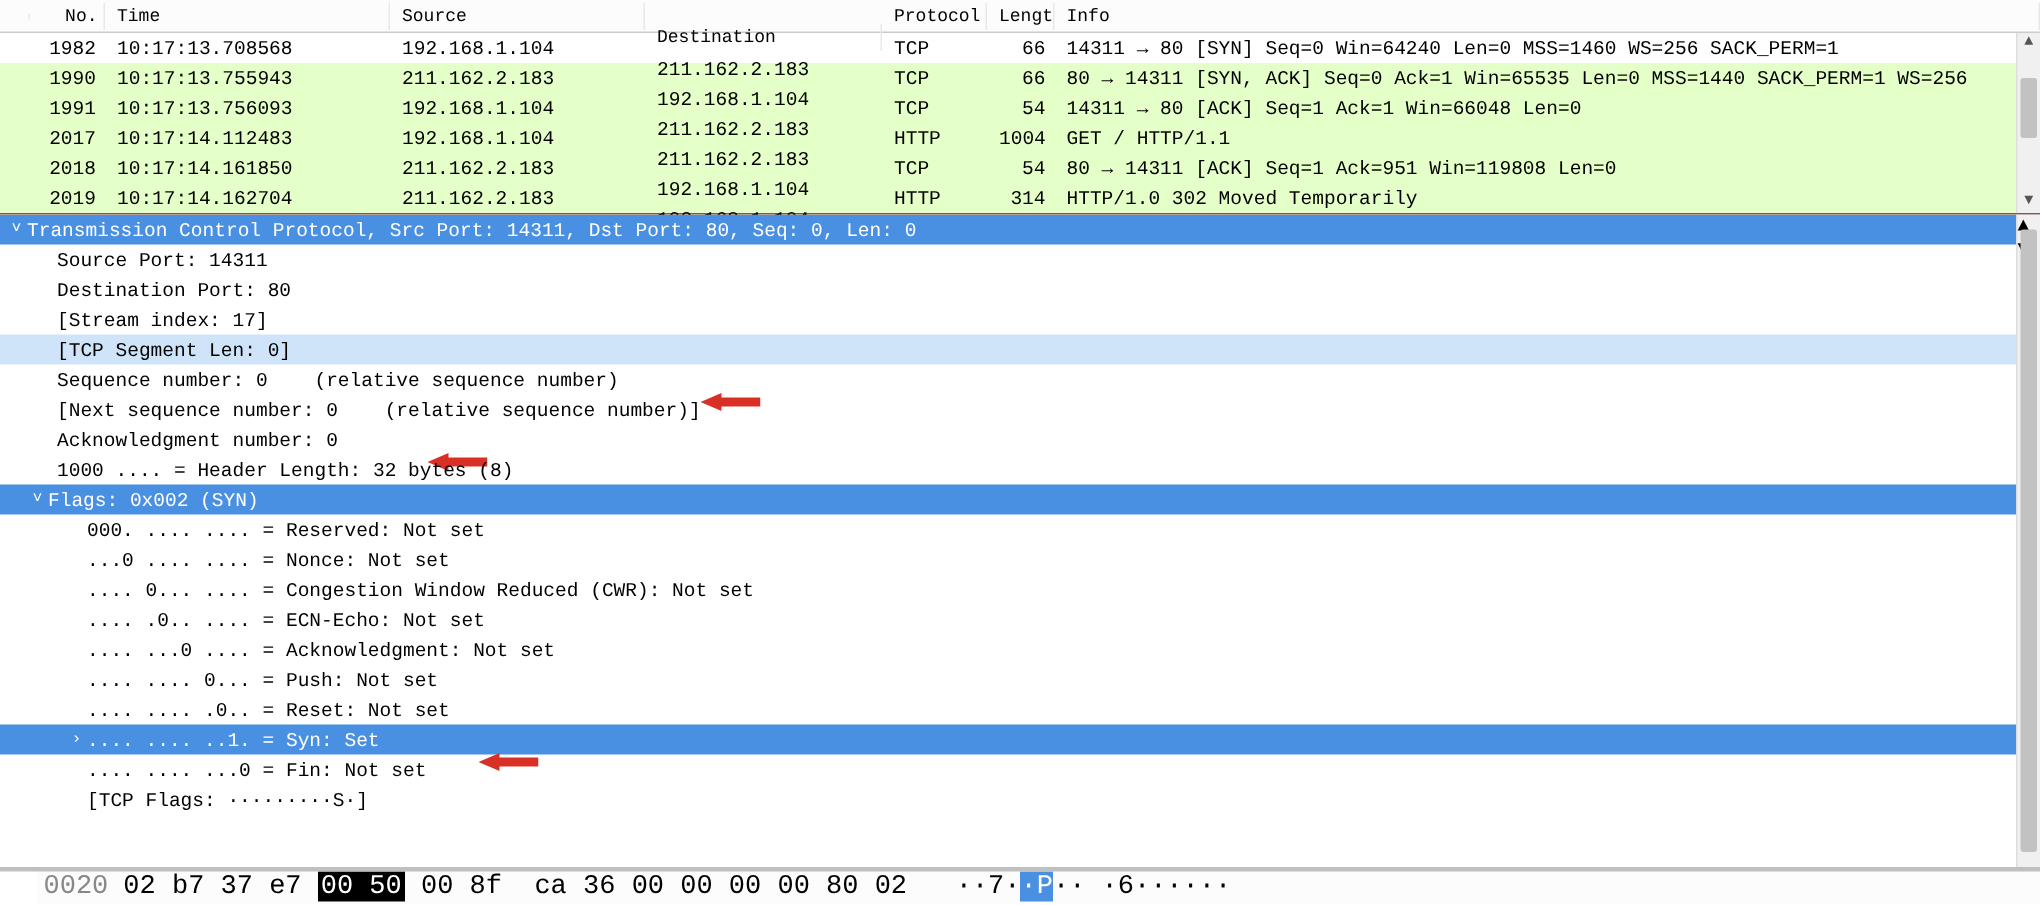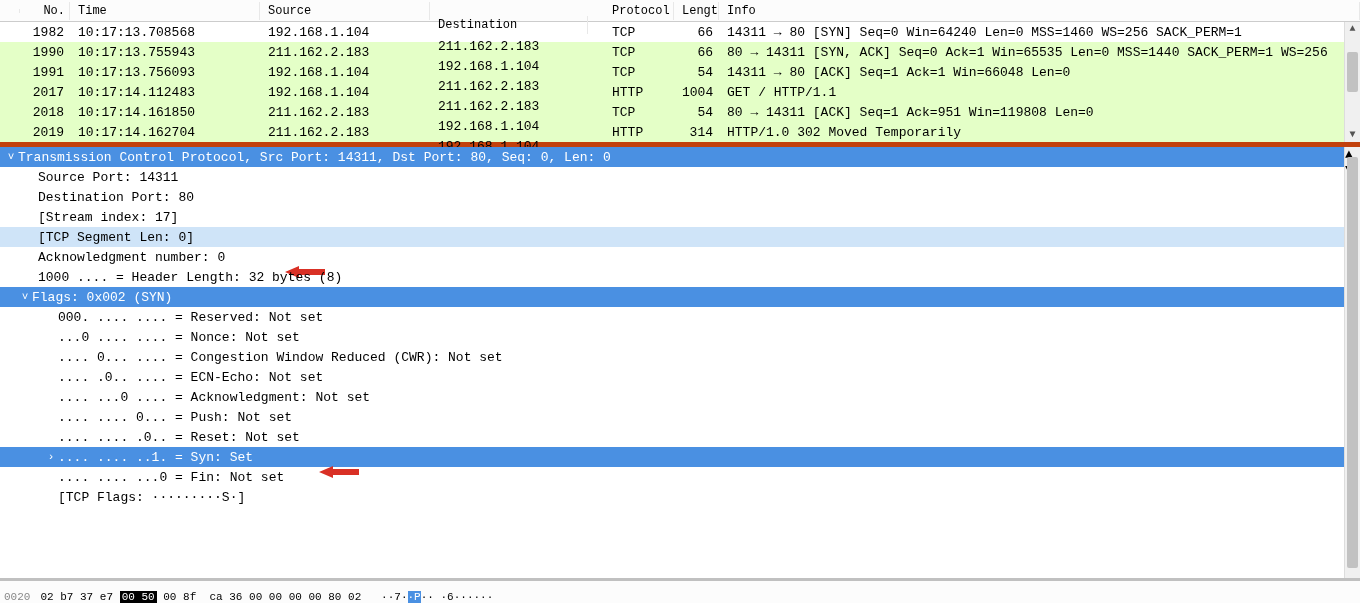--- a/index.html
+++ b/index.html
@@ -8,21 +8,21 @@
     font-size: 13px;
     background: #fff;
     width: 1360px;
     height: 603px;
     overflow: hidden;
     display: flex;
     flex-direction: column;
     color: #000;
   }
   .packet-list {
-    border-bottom: 5px solid #c2410c;
+    border-bottom: 1px solid #c2410c;
     position: relative;
   }
   .packet-header {
     display: flex;
     background: #fcfcfc;
     border-bottom: 1px solid #ccc;
     height: 22px;
     align-items: center;
     font-size: 12px;
   }
@@ -30,21 +30,21 @@
     padding: 2px 4px 2px 8px;
     border-right: 1px solid #e8e8e8;
     white-space: nowrap;
     overflow: hidden;
   }
   .col-expand { width: 20px; flex-shrink: 0; }
   .col-no { width: 50px; text-align: right; padding-right: 6px; }
   .col-time { width: 190px; }
   .col-src { width: 170px; }
   .col-dst { width: 158px; margin-top: 28px; }
-  .col-proto { width: 70px; margin-left: 16px; }
+  .col-proto { width: 70px; }
   .col-len { width: 45px; text-align: right; padding-right: 6px; }
   .col-info { flex: 1; }
   .packet-row {
     display: flex;
     height: 20px;
     align-items: center;
     font-size: 13px;
   }
   .packet-row.green { background: #e4ffc7; }
   .packet-row .cell { padding: 1px 4px 1px 8px; white-space: nowrap; overflow: hidden; }
@@ -103,24 +103,25 @@
   .detail-line.selected1 { background: #4a90e2; color: #fff; }
   .detail-line.selected1 .chev { color: #fff; }
   .detail-line.selected2 { background: #cfe4f8; }
   .detail-line.selected2 .chev { color: #333; }
   .indent-1 { padding-left: 24px; }
   .indent-2 { padding-left: 44px; }
   .hex-pane {
     height: 22px;
     background: #fcfcfc;
     display: flex;
-    align-items: flex-end;
+    align-items: flex-start;
     padding-left: 4px;
-    font-size: 11px;
+    font-size: 18px;
     white-space: pre;
+    margin-left: 25px;
   }
   .hex-offset { color: #888; margin-right: 10px; }
   .hex-sel { background: #000000; color: #fff; padding: 0 2px; }
   .ascii-sel { background: #4a90e2; color: #fff; }
   .red-arrow {
     position: absolute;
     width: 40px; height: 16px;
     pointer-events: none;
   }
   .red-arrow svg { width: 100%; height: 100%; }
@@ -215,20 +216,29 @@
 
 <div class="detail-pane">
   <div class="detail-line selected1">
     <span class="chev">˅</span>
     <span>Transmission Control Protocol, Src Port: 14311, Dst Port: 80, Seq: 0, Len: 0</span>
   </div>
   <div class="detail-line indent-1"><span class="chev"></span><span>Source Port: 14311</span></div>
   <div class="detail-line indent-1"><span class="chev"></span><span>Destination Port: 80</span></div>
   <div class="detail-line indent-1"><span class="chev"></span><span>[Stream index: 17]</span></div>
   <div class="detail-line indent-1 selected2"><span class="chev"></span><span>[TCP Segment Len: 0]</span></div>
+  <div class="detail-line indent-1" style="position:relative;">
+    <span class="chev"></span><span>Sequence number: 0    (relative sequence number)</span>
+    <span class="red-arrow" style="left:420px;top:2px;">
+      <svg viewBox="0 0 40 16">
+          <polygon points="0,8 14,2 14,5 40,5 40,11 14,11 14,14" fill="#d93025"></polygon>
+        </svg>
+    </span>
+  </div>
+  <div class="detail-line indent-1"><span class="chev"></span><span>[Next sequence number: 0    (relative sequence number)]</span></div>
   <div class="detail-line indent-1" style="position:relative;">
     <span class="chev"></span><span>Acknowledgment number: 0</span>
     <span class="red-arrow" style="left:238px;top:2px;">
       <svg viewBox="0 0 40 16">
           <polygon points="0,8 14,2 14,5 40,5 40,11 14,11 14,14" fill="#d93025"></polygon>
         </svg>
     </span>
   </div>
   <div class="detail-line indent-1"><span class="chev"></span><span>1000 .... = Header Length: 32 bytes (8)</span></div>
   <div class="detail-line selected1" style="padding-left:18px;">

